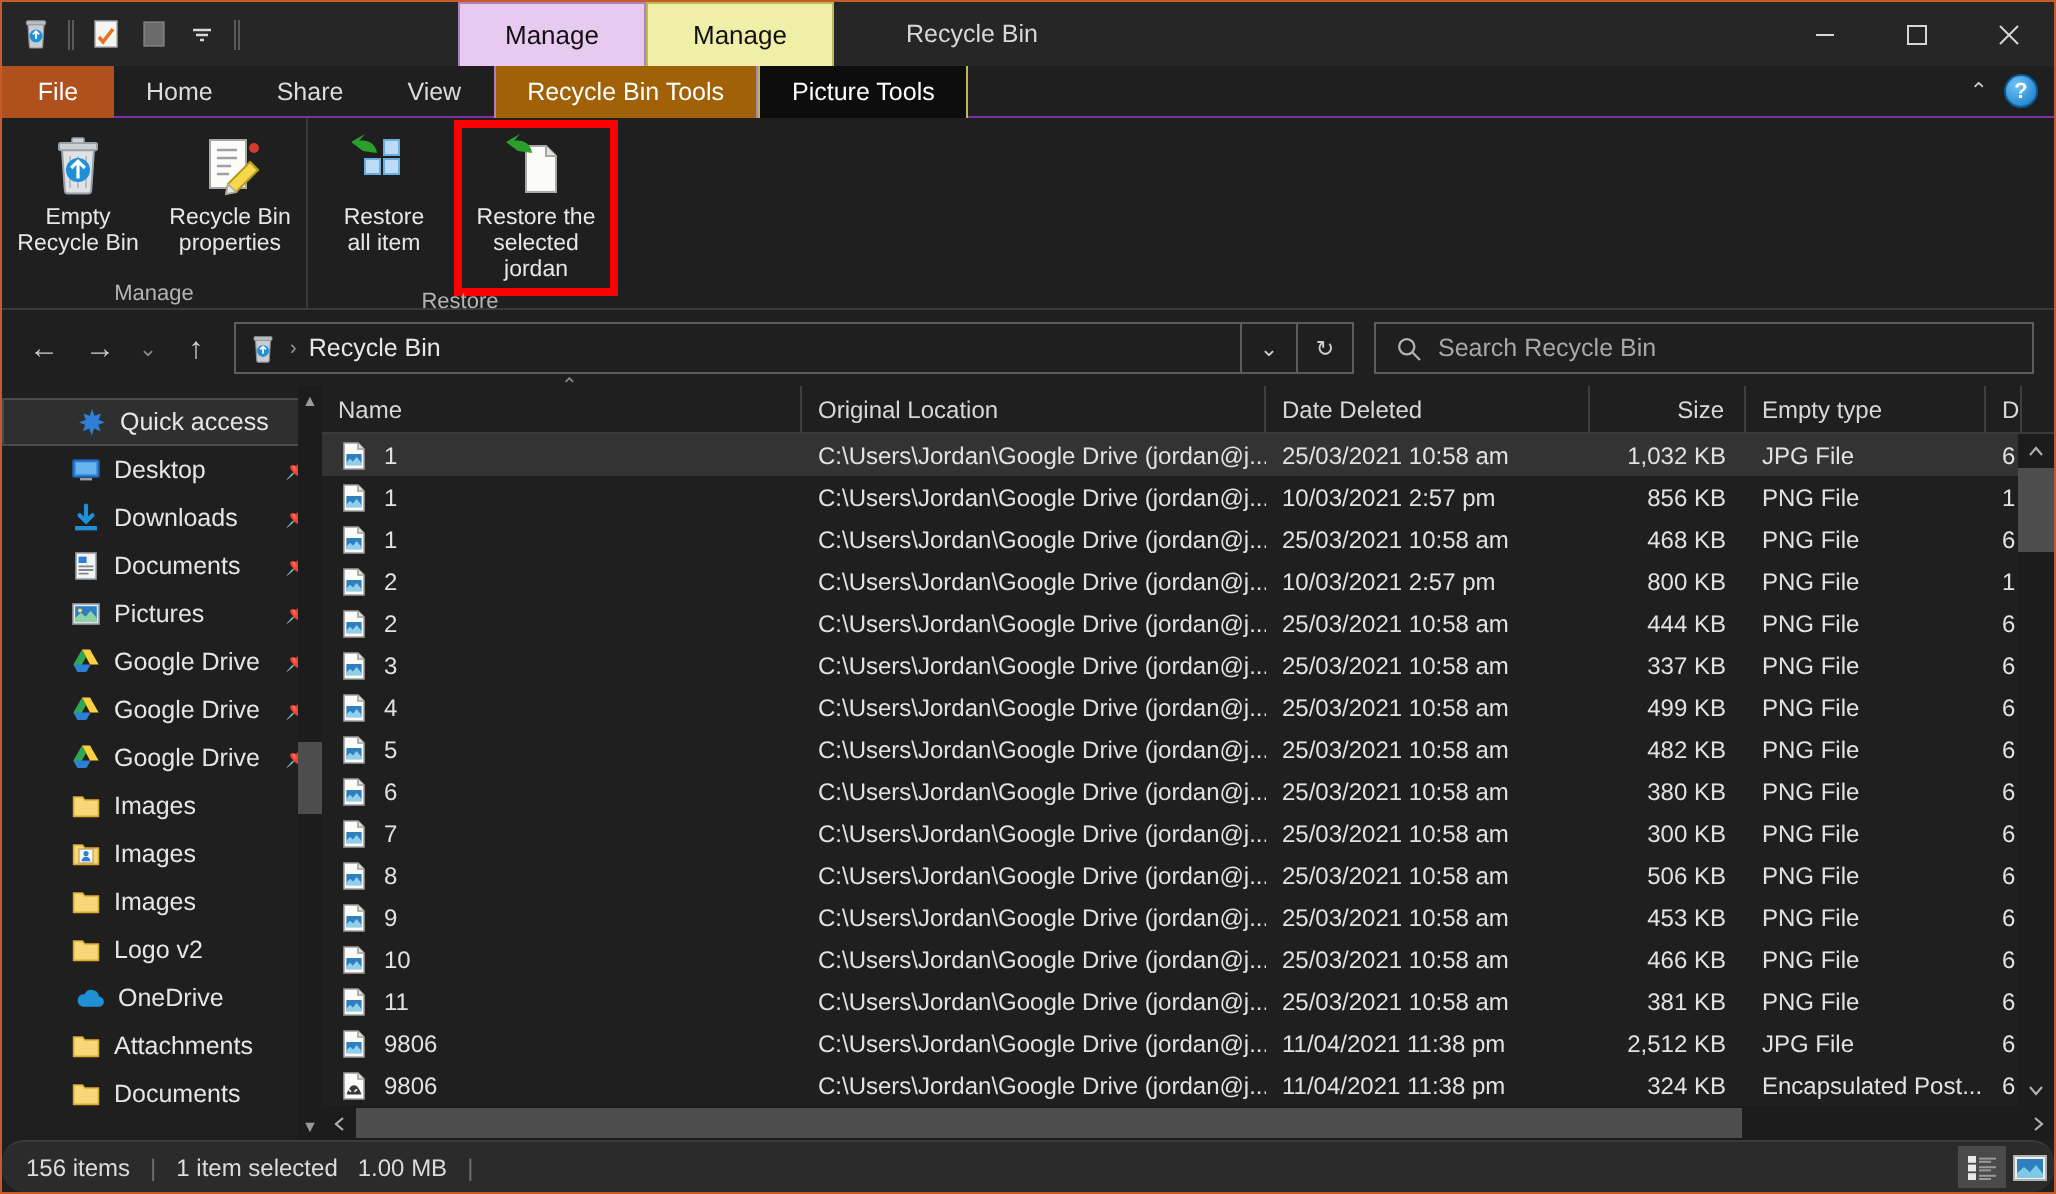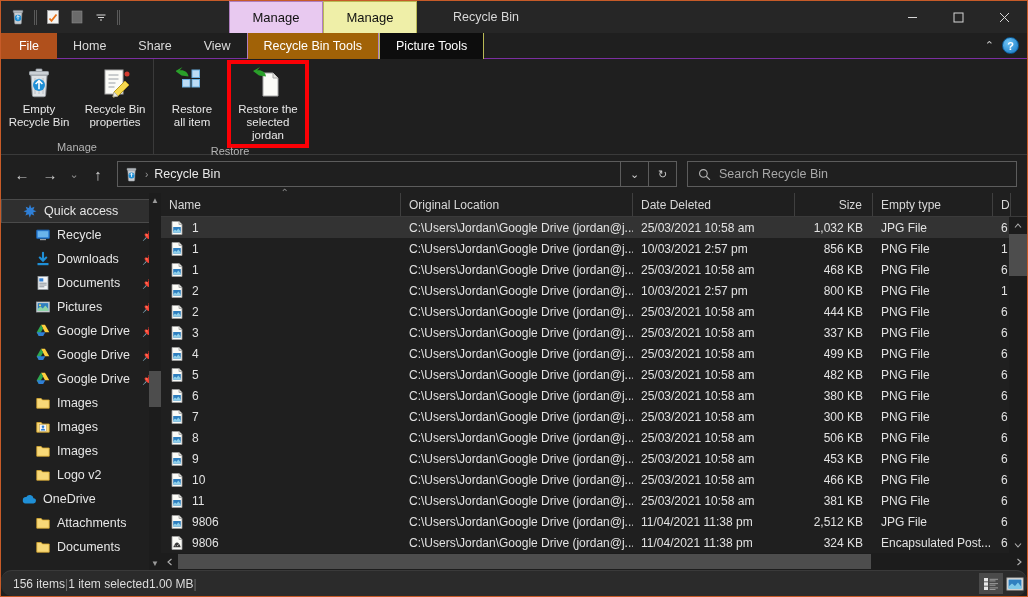--- a/index.html
+++ b/index.html
@@ -184,21 +184,21 @@
     background: #1f1f1f;
     overflow: hidden;
     position: relative;
     padding-top: 6px;
   }
   .nav-item {
     height: 24px; display: flex; align-items: center;
     font-size: 12.5px; color: #e6e6e6;
     padding-right: 6px; gap: 6px;
   }
-  .nav-item.root { padding-left: 20px; }
+  .nav-item.root { padding-left: 36px; }
   .nav-item.child { padding-left: 34px; }
   .nav-item.sel { background: #2f2f2f; border: 1px solid #4a4a4a; }
   .nav-label { flex: 1; overflow: hidden; white-space: nowrap; }
   .pin { font-size: 10px; color: #bdbdbd; }
   .sb-scroll {
     position: absolute; right: 0; top: 0; width: 12px; height: 100%;
     background: #1c1c1c;
   }
   .sb-thumb {
     position: absolute; right: 0; top: 178px; width: 12px; height: 36px;
@@ -262,21 +262,21 @@
     color: #a0a0a0; font-size: 9px;
   }
   .hs-track { flex: 1; position: relative; }
   .hs-thumb { position: absolute; left: 0; top: 1px; height: 15px; width: 693px; background: #4d4d4d; }
 
   
   .statusbar {
     height: 36px; flex: 0 0 25px;
     background: #2b2b2b;
     display: flex; align-items: center;
-    padding-left: 12px; 
+    padding-left: 12px; gap: 10px;
     border-top: 1px solid #3a3a3a;
     font-size: 12px; color: #dcdcdc; border-radius: 11px;
   }
   .st-sep { color: #6e6e6e; }
   .view-btns { margin-left: auto; display: flex; align-items: center; height: 25px; }
   .view-btn {
     width: 24px; height: 21px;
     display: flex; align-items: center; justify-content: center;
   }
   .view-btn.active { background: #4a4a4a; }
@@ -492,21 +492,21 @@
             <span class="nav-label">Quick access</span>
           </div>
           <div class="nav-item child">
             <span class="icon">
               <svg width="16" height="16" viewBox="0 0 16 16">
                 <rect x="1.5" y="3" width="13" height="8.5" rx=".8" fill="#2f7fd6" stroke="#1c5fa8" stroke-width=".8"></rect>
                 <rect x="2.8" y="4.2" width="10.4" height="6" fill="#6ab4ec"></rect>
                 <rect x="5" y="12" width="6" height="1.2" fill="#9aa0a6"></rect>
               </svg>
             </span>
-            <span class="nav-label">Recycle</span>
+            <span class="nav-label">Desktop</span>
             <span class="pin">📌</span>
           </div>
           <div class="nav-item child">
             <span class="icon">
               <svg width="16" height="16" viewBox="0 0 16 16">
                 <path d="M8 1.8v7.4M4.8 6.6L8 9.8l3.2-3.2" stroke="#1f8fd6" stroke-width="2.1" fill="none" stroke-linecap="round"></path>
                 <rect x="2.5" y="12" width="11" height="2.2" fill="#1f8fd6"></rect>
               </svg>
             </span>
             <span class="nav-label">Downloads</span>

